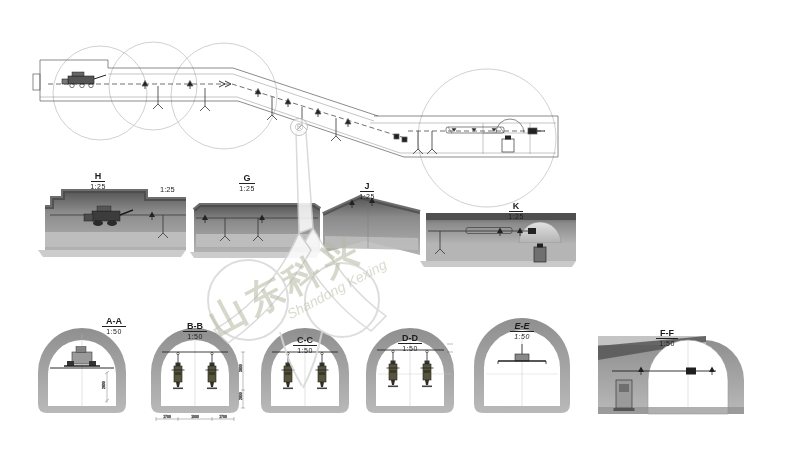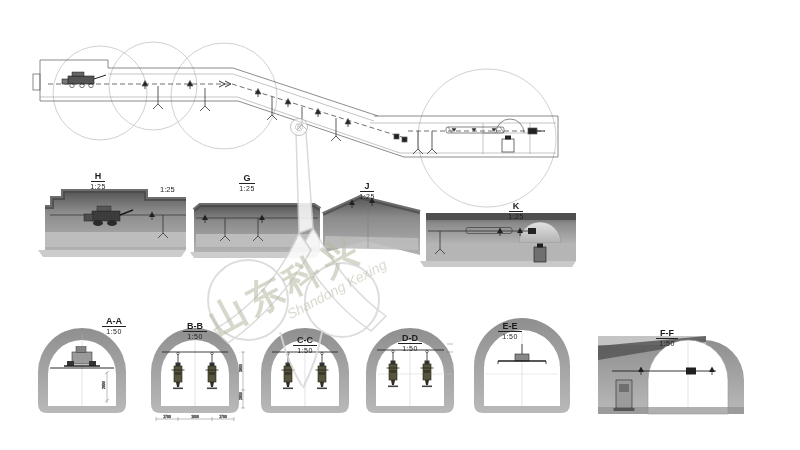--- a/index.html
+++ b/index.html
@@ -328,21 +328,21 @@
 <div class="dlabel" style="left:287px;top:330px;width:36px;">
   <div><span class="dl-name">C-C</span></div>
   <div class="dl-scale">1:50</div>
 </div>
 
 <div class="dlabel" style="left:392px;top:328px;width:36px;">
   <div><span class="dl-name">D-D</span></div>
   <div class="dl-scale">1:50</div>
 </div>
 
-<div class="dlabel" style="left:492px;top:316px;width:36px;">
+<div class="dlabel" style="left:504px;top:316px;width:36px;font-style:italic;">
   <div><span class="dl-name">E-E</span></div>
   <div class="dl-scale">1:50</div>
 </div>
 
 <div class="dlabel" style="left:649px;top:323px;width:36px;">
   <div><span class="dl-name">F-F</span></div>
   <div class="dl-scale">1:50</div>
 </div>
 
 <div class="wm-text">

